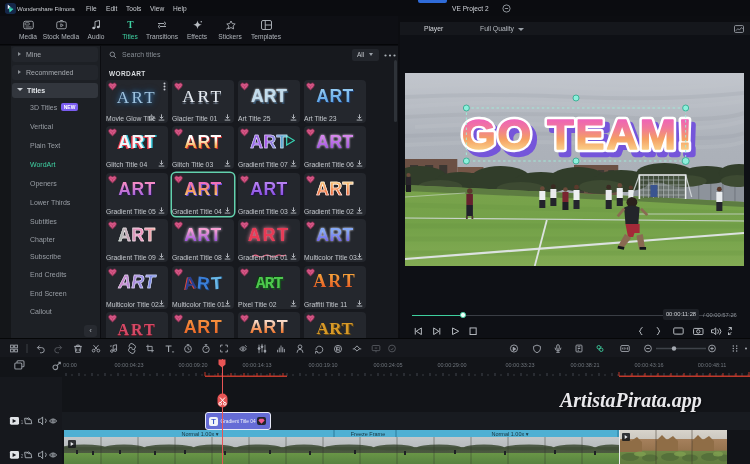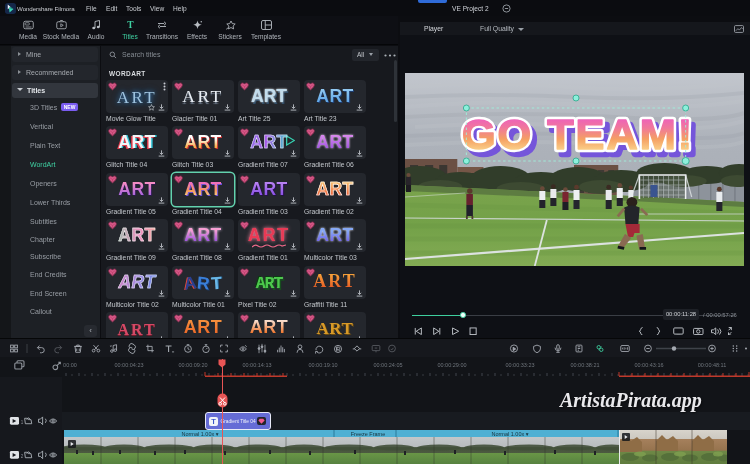--- a/index.html
+++ b/index.html
@@ -15,21 +15,21 @@
 .tab.active{color:#3fd0a2}
 
 #sidebar{position:absolute;left:0;top:46px;width:100px;height:292px;background:#1d2025}
 #sidedark{position:absolute;left:0;top:46px;width:11px;height:292px;background:#141619}
 .cat{position:absolute;left:12px;width:86px;height:15px;border-radius:3px;color:#a7abb1;font-size:7px;line-height:15px}
 .cat .arr{display:inline-block;width:0;height:0;border-left:3.5px solid #8a8f95;border-top:2.5px solid transparent;border-bottom:2.5px solid transparent;margin:0 5px 0 6px;vertical-align:1px}
 .cat.open .arr{border-left:3px solid transparent;border-right:3px solid transparent;border-top:3.5px solid #c8ccd1;border-bottom:none;margin:0 4px 1px 5px}
 .subitem{position:absolute;left:30px;font-size:7px;color:#999ea5}
 
 #gridpanel{position:absolute;left:101px;top:46px;width:297px;height:292px;background:#17191e;overflow:hidden}
-.tile{position:absolute;width:62px;height:33px;background:#24272d;border-radius:4px;overflow:hidden}
+.tile{position:absolute;width:62px;height:43px;background:#24272d;border-radius:4px;overflow:hidden}
 .tlabel{position:absolute;font-size:6.8px;color:#c3c7cc;width:66px;white-space:nowrap}
 .art{position:absolute;width:100%;text-align:center;font-weight:bold;letter-spacing:1px}
 .heart{position:absolute;left:2px;top:2px;width:9px;height:9px;opacity:.95}
 .dl{position:absolute;right:3px;bottom:2px}
 .tile.sel{box-shadow:0 0 0 1.5px #63d2ae;}
 .art{top:6px;font-size:17.5px;line-height:21px;letter-spacing:.5px}
 .a1{font-family:"Liberation Serif",serif;font-weight:normal;font-size:17px;top:6.5px;color:#a6cdea;text-shadow:0 0 4px #3a80c0,0 0 9px #2a6aa8;letter-spacing:2.5px;opacity:.94}
 .a2{font-family:"Liberation Serif",serif;font-size:17.5px;top:6px;color:#e8edf3;text-shadow:0 1.5px 1px #6a7686;letter-spacing:2.5px;font-weight:normal}
 .a3{color:#c2dcec;text-shadow:0 0 2px #ffffff,1.5px 1.5px 0 #2e4a64;letter-spacing:0;font-size:17.5px;top:6px}
 .a4{background:linear-gradient(180deg,#9ed2f5,#4e9ae5);-webkit-background-clip:text;background-clip:text;color:transparent;filter:drop-shadow(1.5px 1.5px 0 #1e3c6e)}

